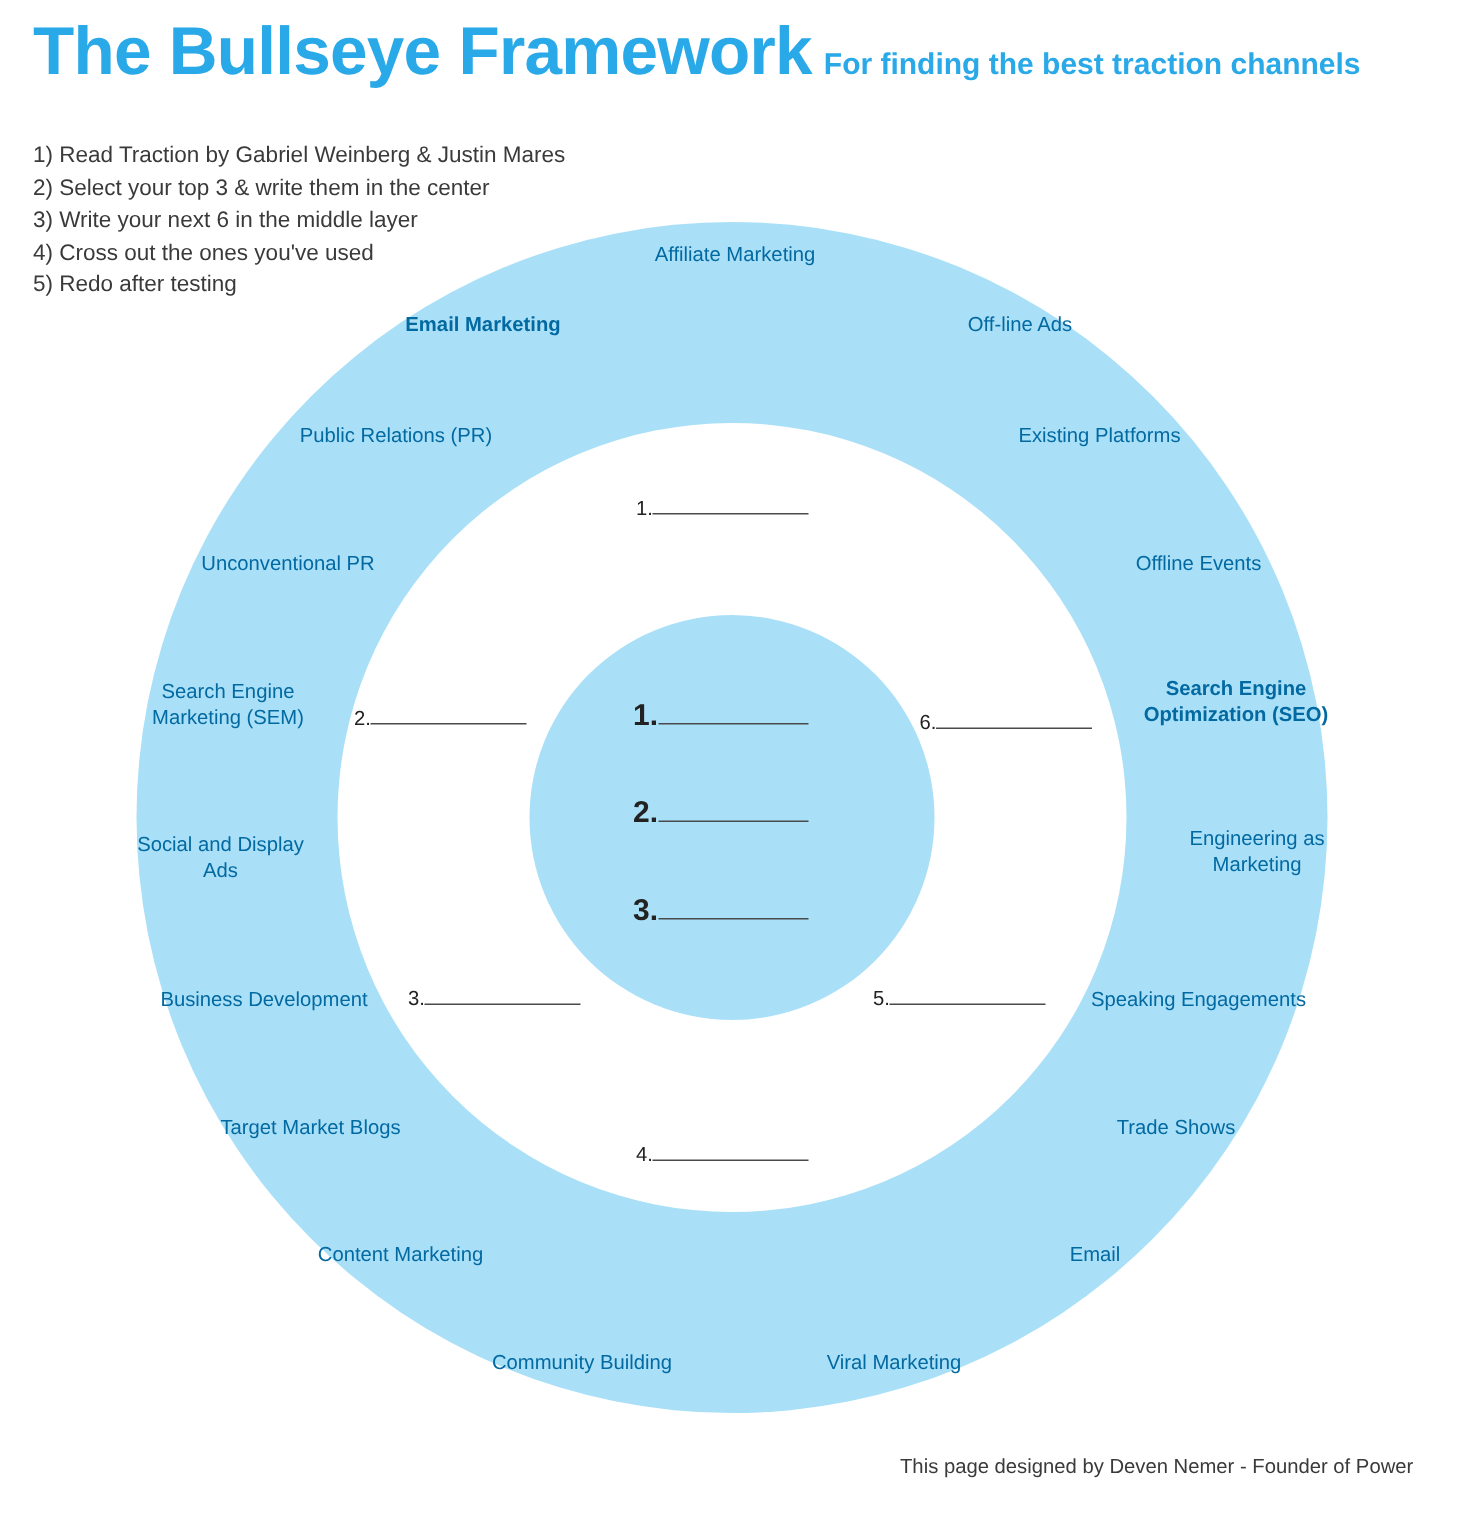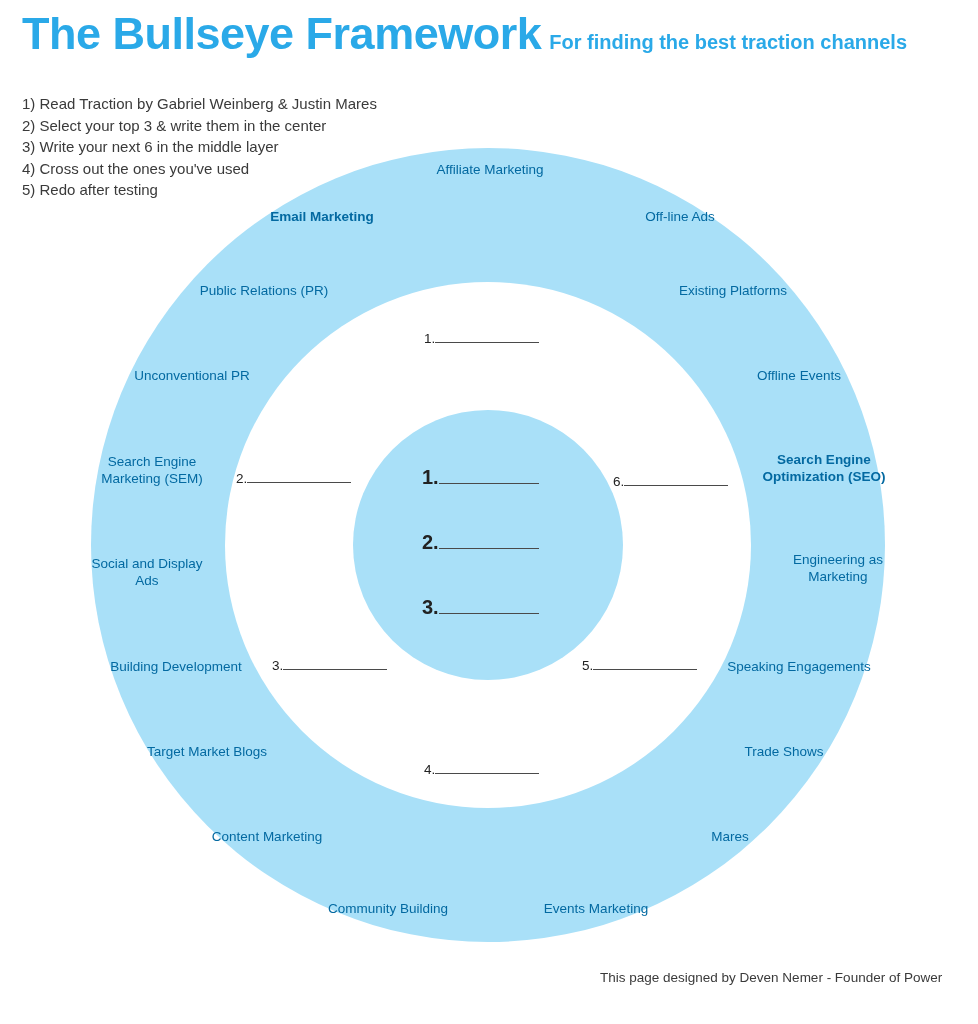--- a/index.html
+++ b/index.html
@@ -66,28 +66,28 @@
   <div class="ch" style="left:192px;top:376px;">Unconventional PR</div>
   <div class="ch" style="left:799px;top:376px;">Offline Events</div>
   <div class="ch" style="left:152px;top:470px;">Search Engine
 Marketing (SEM)</div>
   <div class="ch bold" style="left:824px;top:468px;">Search Engine
 Optimization (SEO)</div>
   <div class="ch" style="left:147px;top:572px;">Social and Display
 Ads</div>
   <div class="ch" style="left:838px;top:568px;">Engineering as
 Marketing</div>
-  <div class="ch" style="left:176px;top:667px;">Building Development</div>
+  <div class="ch" style="left:176px;top:667px;">Business Development</div>
   <div class="ch" style="left:799px;top:667px;">Speaking Engagements</div>
   <div class="ch" style="left:207px;top:752px;text-align:center;">Target Market Blogs</div>
   <div class="ch" style="left:784px;top:752px;">Trade Shows</div>
   <div class="ch" style="left:267px;top:837px;text-align:right;">Content Marketing</div>
-  <div class="ch" style="left:730px;top:837px;">Mares</div>
+  <div class="ch" style="left:730px;top:837px;">Email</div>
   <div class="ch" style="left:388px;top:909px;">Community Building</div>
-  <div class="ch" style="left:596px;top:909px;">Events Marketing</div>
+  <div class="ch" style="left:596px;top:909px;">Viral Marketing</div>
 
   <div class="blank blank-mid" style="left:424px;top:331px;"><span>1.</span><span class="line"></span></div>
   <div class="blank blank-mid" style="left:236px;top:471px;"><span>2.</span><span class="line"></span></div>
   <div class="blank blank-mid" style="left:272px;top:658px;"><span>3.</span><span class="line"></span></div>
   <div class="blank blank-mid" style="left:424px;top:762px;"><span>4.</span><span class="line"></span></div>
   <div class="blank blank-mid" style="left:582px;top:658px;"><span>5.</span><span class="line"></span></div>
   <div class="blank blank-mid" style="left:613px;top:474px;"><span>6.</span><span class="line"></span></div>
 
   <div class="blank blank-center" style="left:422px;top:466px;"><span>1.</span><span class="line"></span></div>
   <div class="blank blank-center" style="left:422px;top:531px;"><span>2.</span><span class="line"></span></div>

